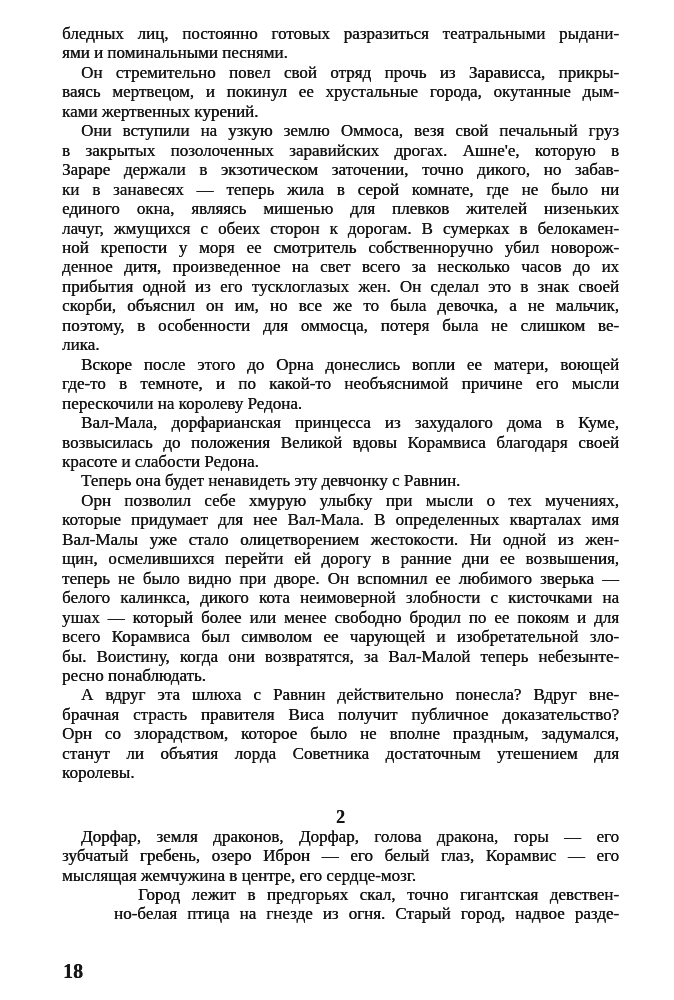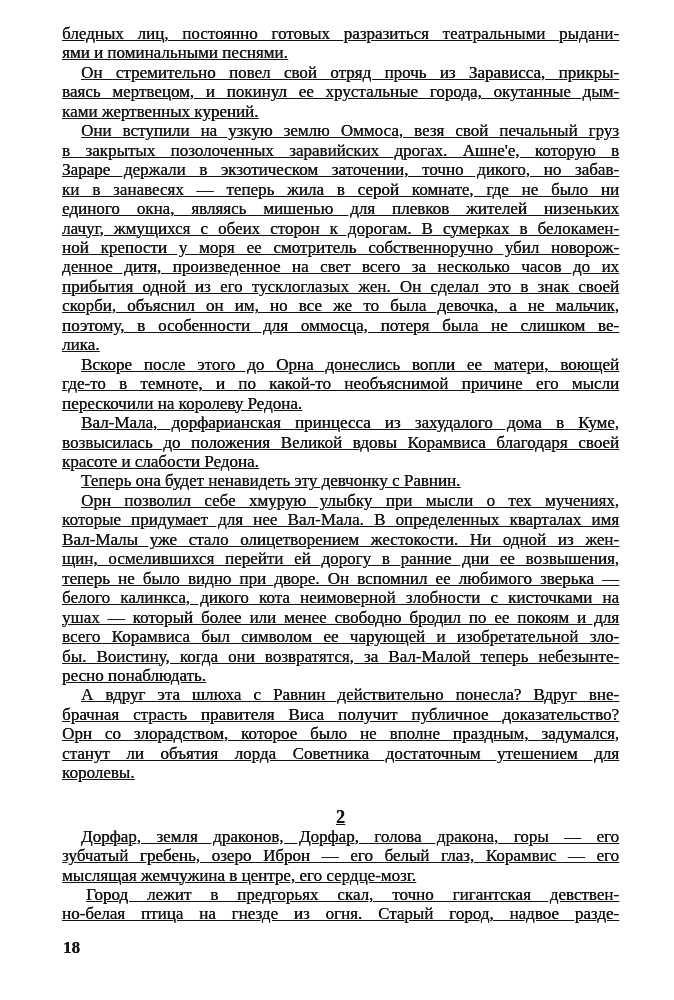--- a/index.html
+++ b/index.html
@@ -7,46 +7,45 @@
   body {
     width:674px; height:1000px;
     position:relative; overflow:hidden;
     font-family:"Liberation Serif", serif;
     color:#161616;
   }
   .scan-page {
     position:absolute; inset:0;
     background:#ffffff;
     padding:24px 55px 0 62px;
-    text-decoration:underline;
   }
   .line {
     font-size:17px;
     line-height:19.45px;
     text-align:justify;
     text-align-last:justify;
     text-shadow:0.35px 0 0 currentColor;
   }
   .line.ind { text-indent:19px; }
   .line.end { text-align-last:left; }
   .section-heading {
     margin-top:24px;
     font-size:18px;
     line-height:20px;
     font-weight:bold;
     text-align:center;
     text-shadow:0.35px 0 0 currentColor;
   }
   #part2 { }
-  #part3 { }
+  #part3 { margin-left:52px; }
   #part3 .line.ind { text-indent:24px; }
   .page-number {
     position:absolute;
-    left:63px; top:938px;
-    font-size:17px;
+    left:63px; top:962px;
+    font-size:20px;
     line-height:19.45px;
     font-weight:bold;
     text-shadow:0.35px 0 0 currentColor;
   }
 </style>
 </head>
 <body>
 
 <div class="scan-page">
   <div id="part1">

